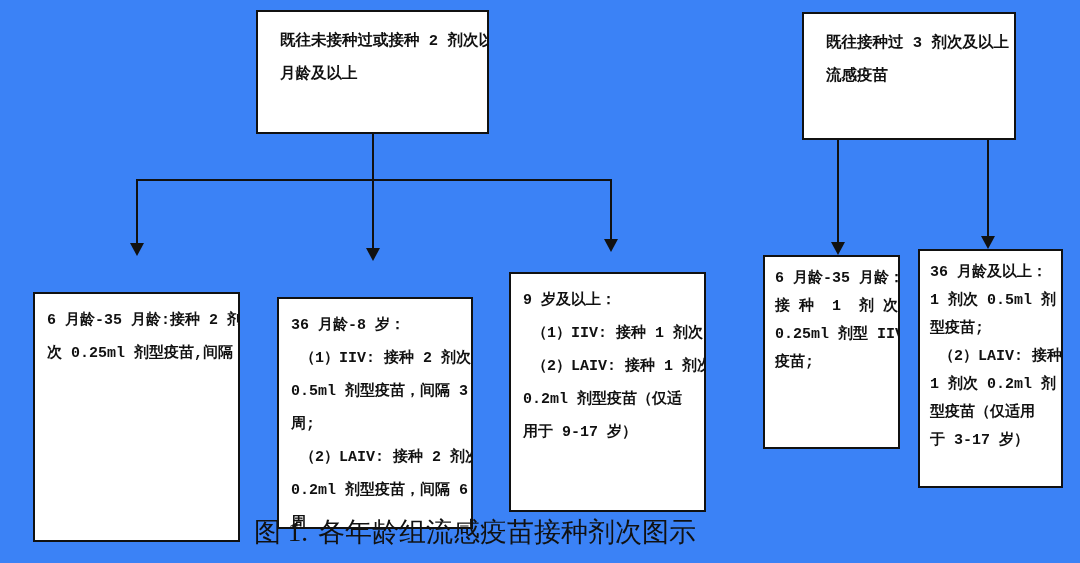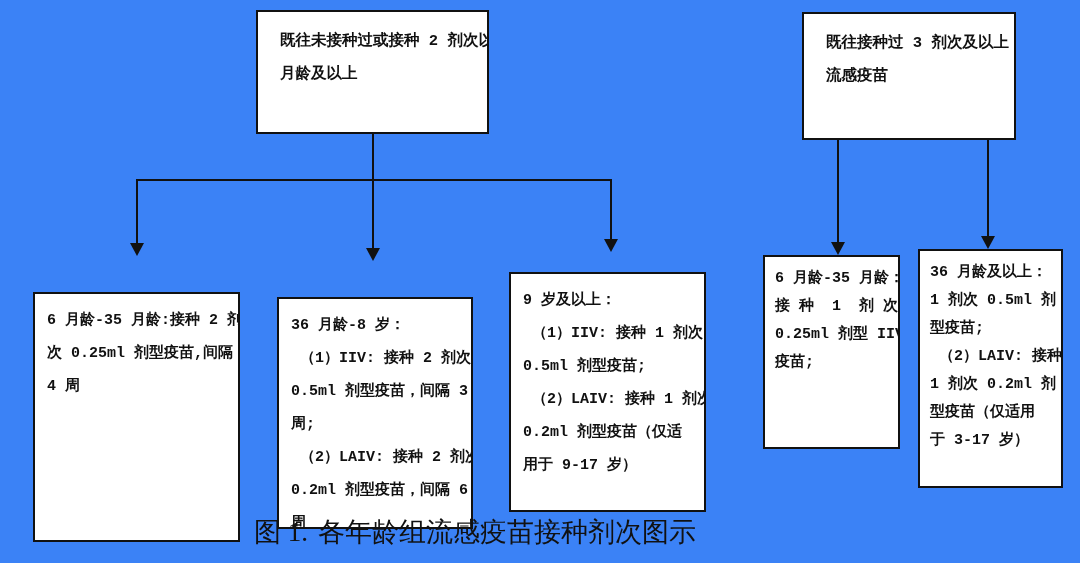--- a/index.html
+++ b/index.html
@@ -112,37 +112,35 @@
   </div>
 
   <div id="box-top-right" class="fbox box-top">
     <div class="line">既往接种过 3 剂次及以上</div>
     <div class="line">流感疫苗</div>
   </div>
 
   <div id="box-b1" class="fbox box-wide">
     <div class="line">6 月龄-35 月龄:接种 2 剂</div>
     <div class="line">次 0.25ml 剂型疫苗,间隔</div>
-    <div class="line">4 周</div>
   </div>
 
   <div id="box-b2" class="fbox box-wide">
     <div class="line">36 月龄-8 岁：</div>
     <div class="line"> （1）IIV: 接种 2 剂次</div>
     <div class="line">0.5ml 剂型疫苗，间隔 3</div>
     <div class="line">周;</div>
     <div class="line"> （2）LAIV: 接种 2 剂次</div>
     <div class="line">0.2ml 剂型疫苗，间隔 6</div>
     <div class="line">周</div>
   </div>
 
   <div id="box-b3" class="fbox box-wide">
     <div class="line">9 岁及以上：</div>
     <div class="line"> （1）IIV: 接种 1 剂次</div>
-    <div class="line">0.5ml 剂型疫苗;</div>
     <div class="line"> （2）LAIV: 接种 1 剂次</div>
     <div class="line">0.2ml 剂型疫苗（仅适</div>
     <div class="line">用于 9-17 岁）</div>
   </div>
 
   <div id="box-b4" class="fbox box-narrow">
     <div class="line">6 月龄-35 月龄：</div>
     <div class="line">接 种  1  剂 次</div>
     <div class="line">0.25ml 剂型 IIV</div>
     <div class="line">疫苗;</div>

